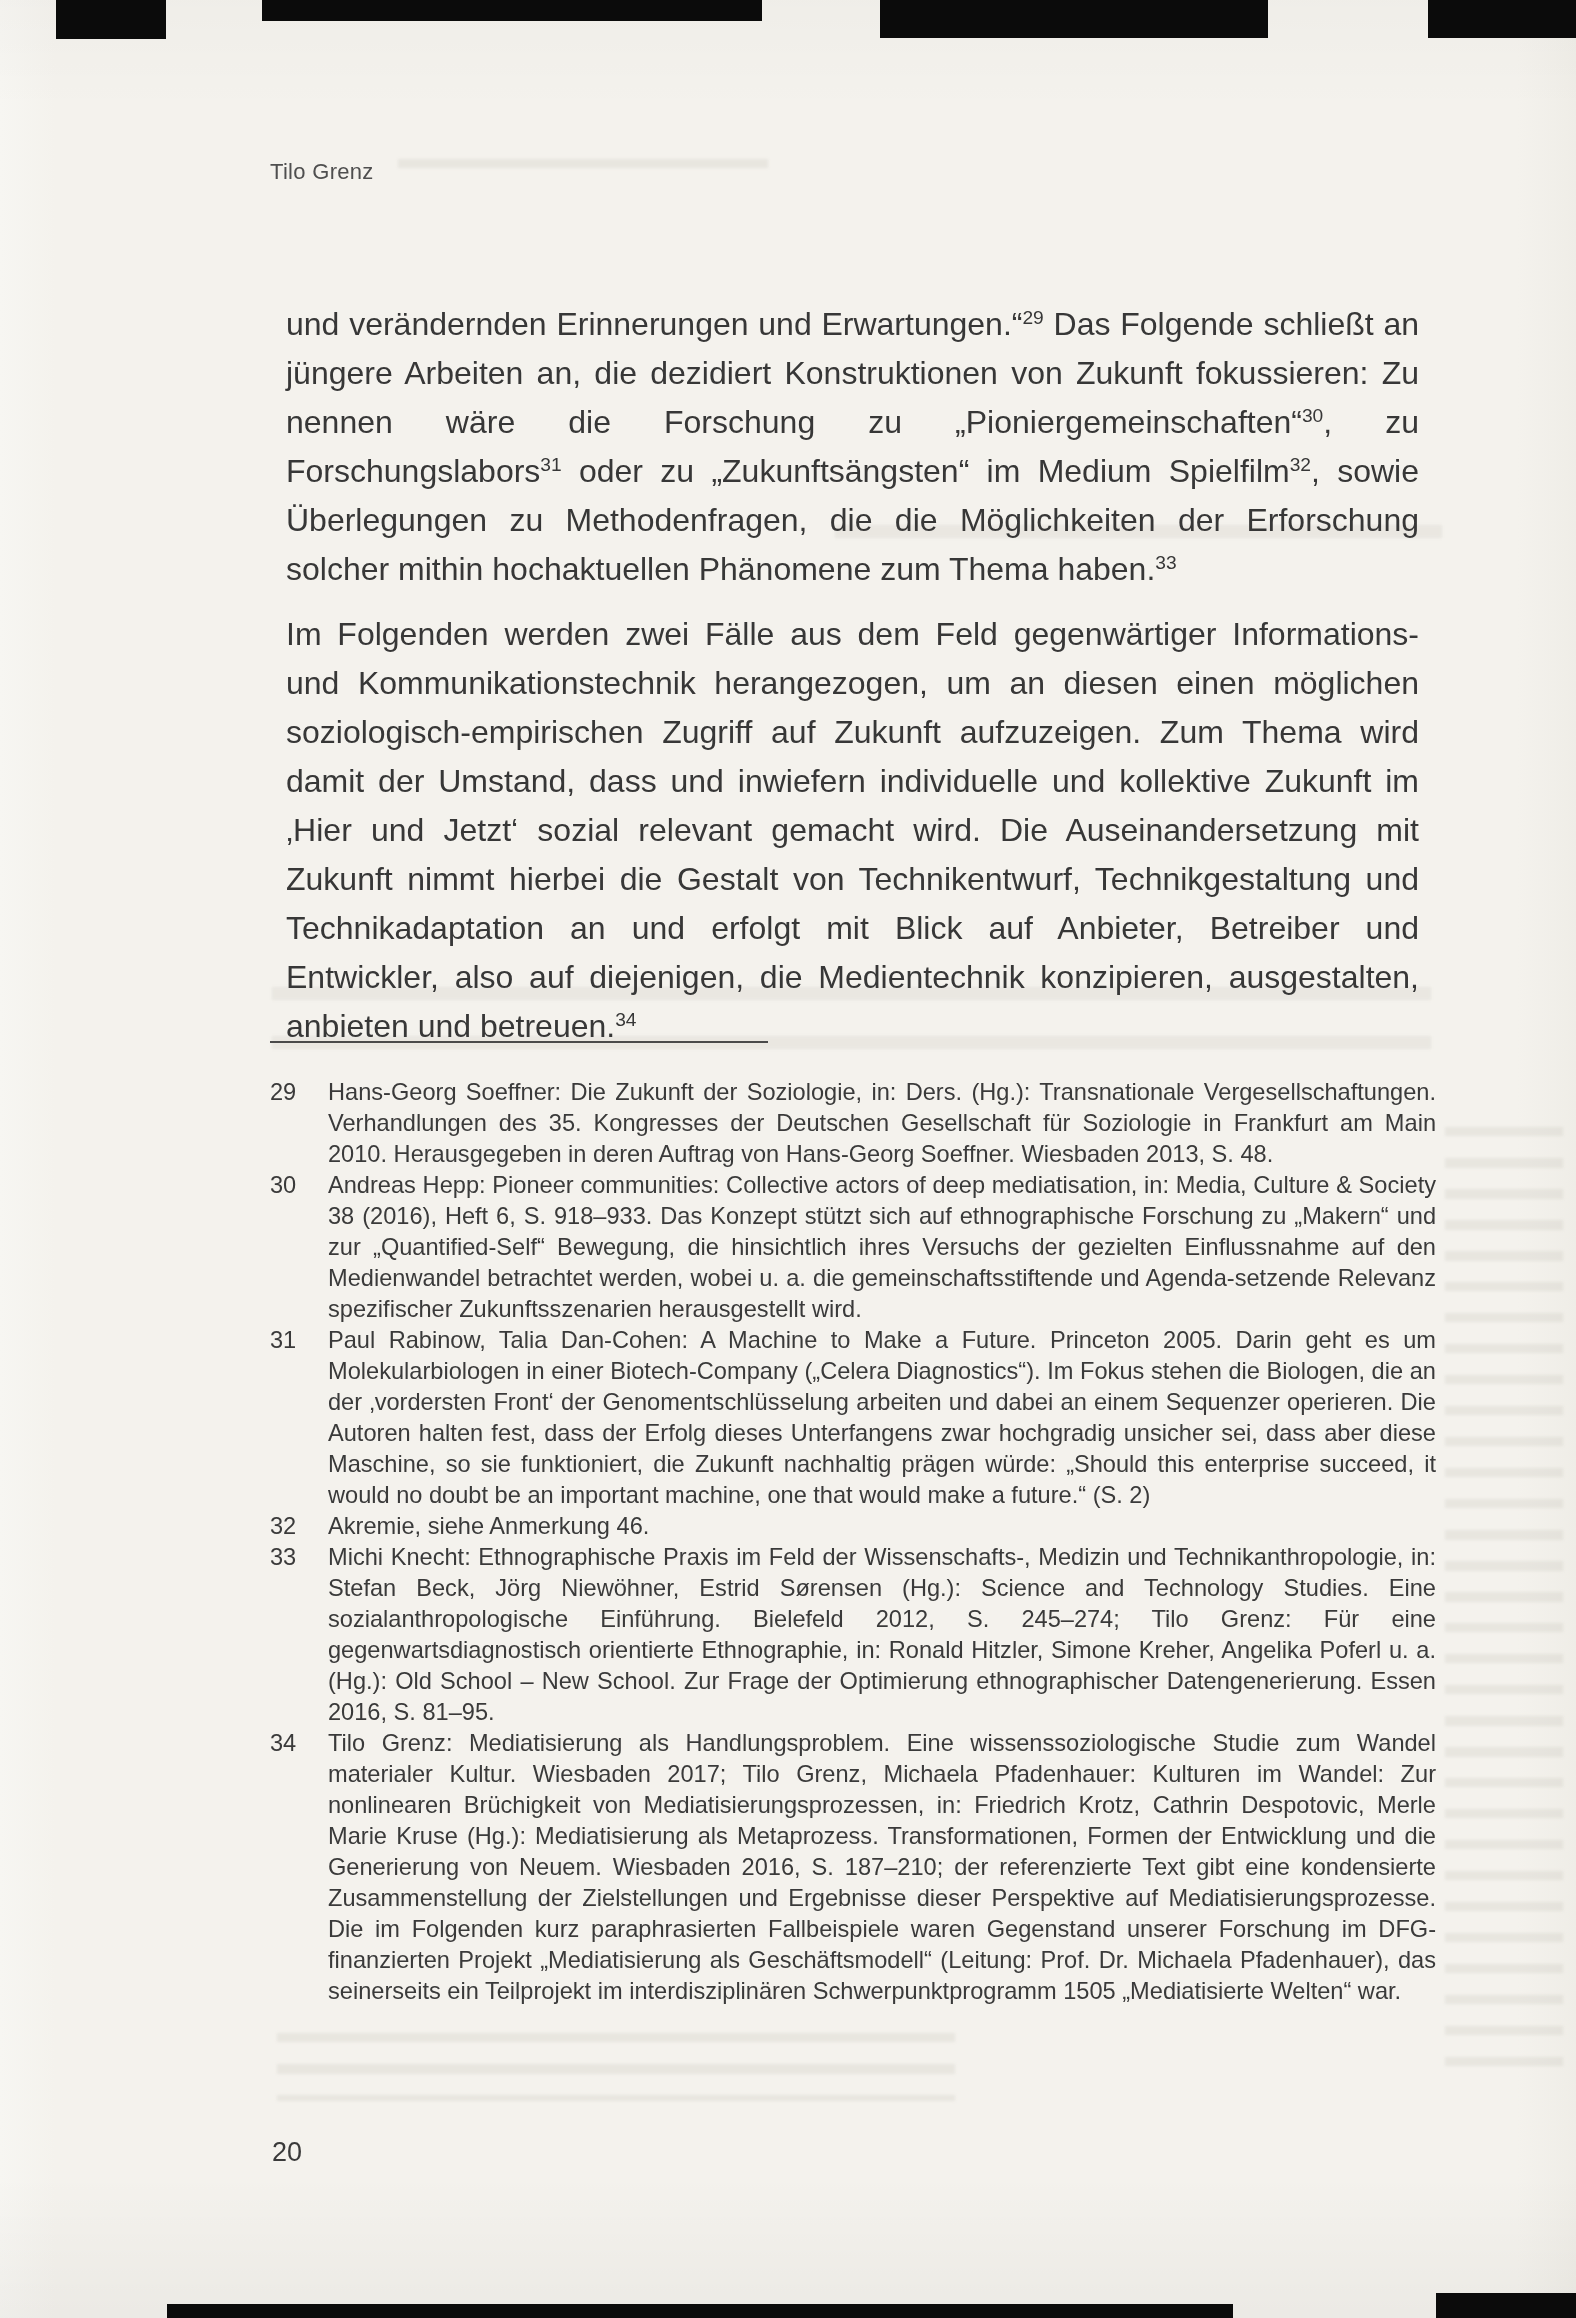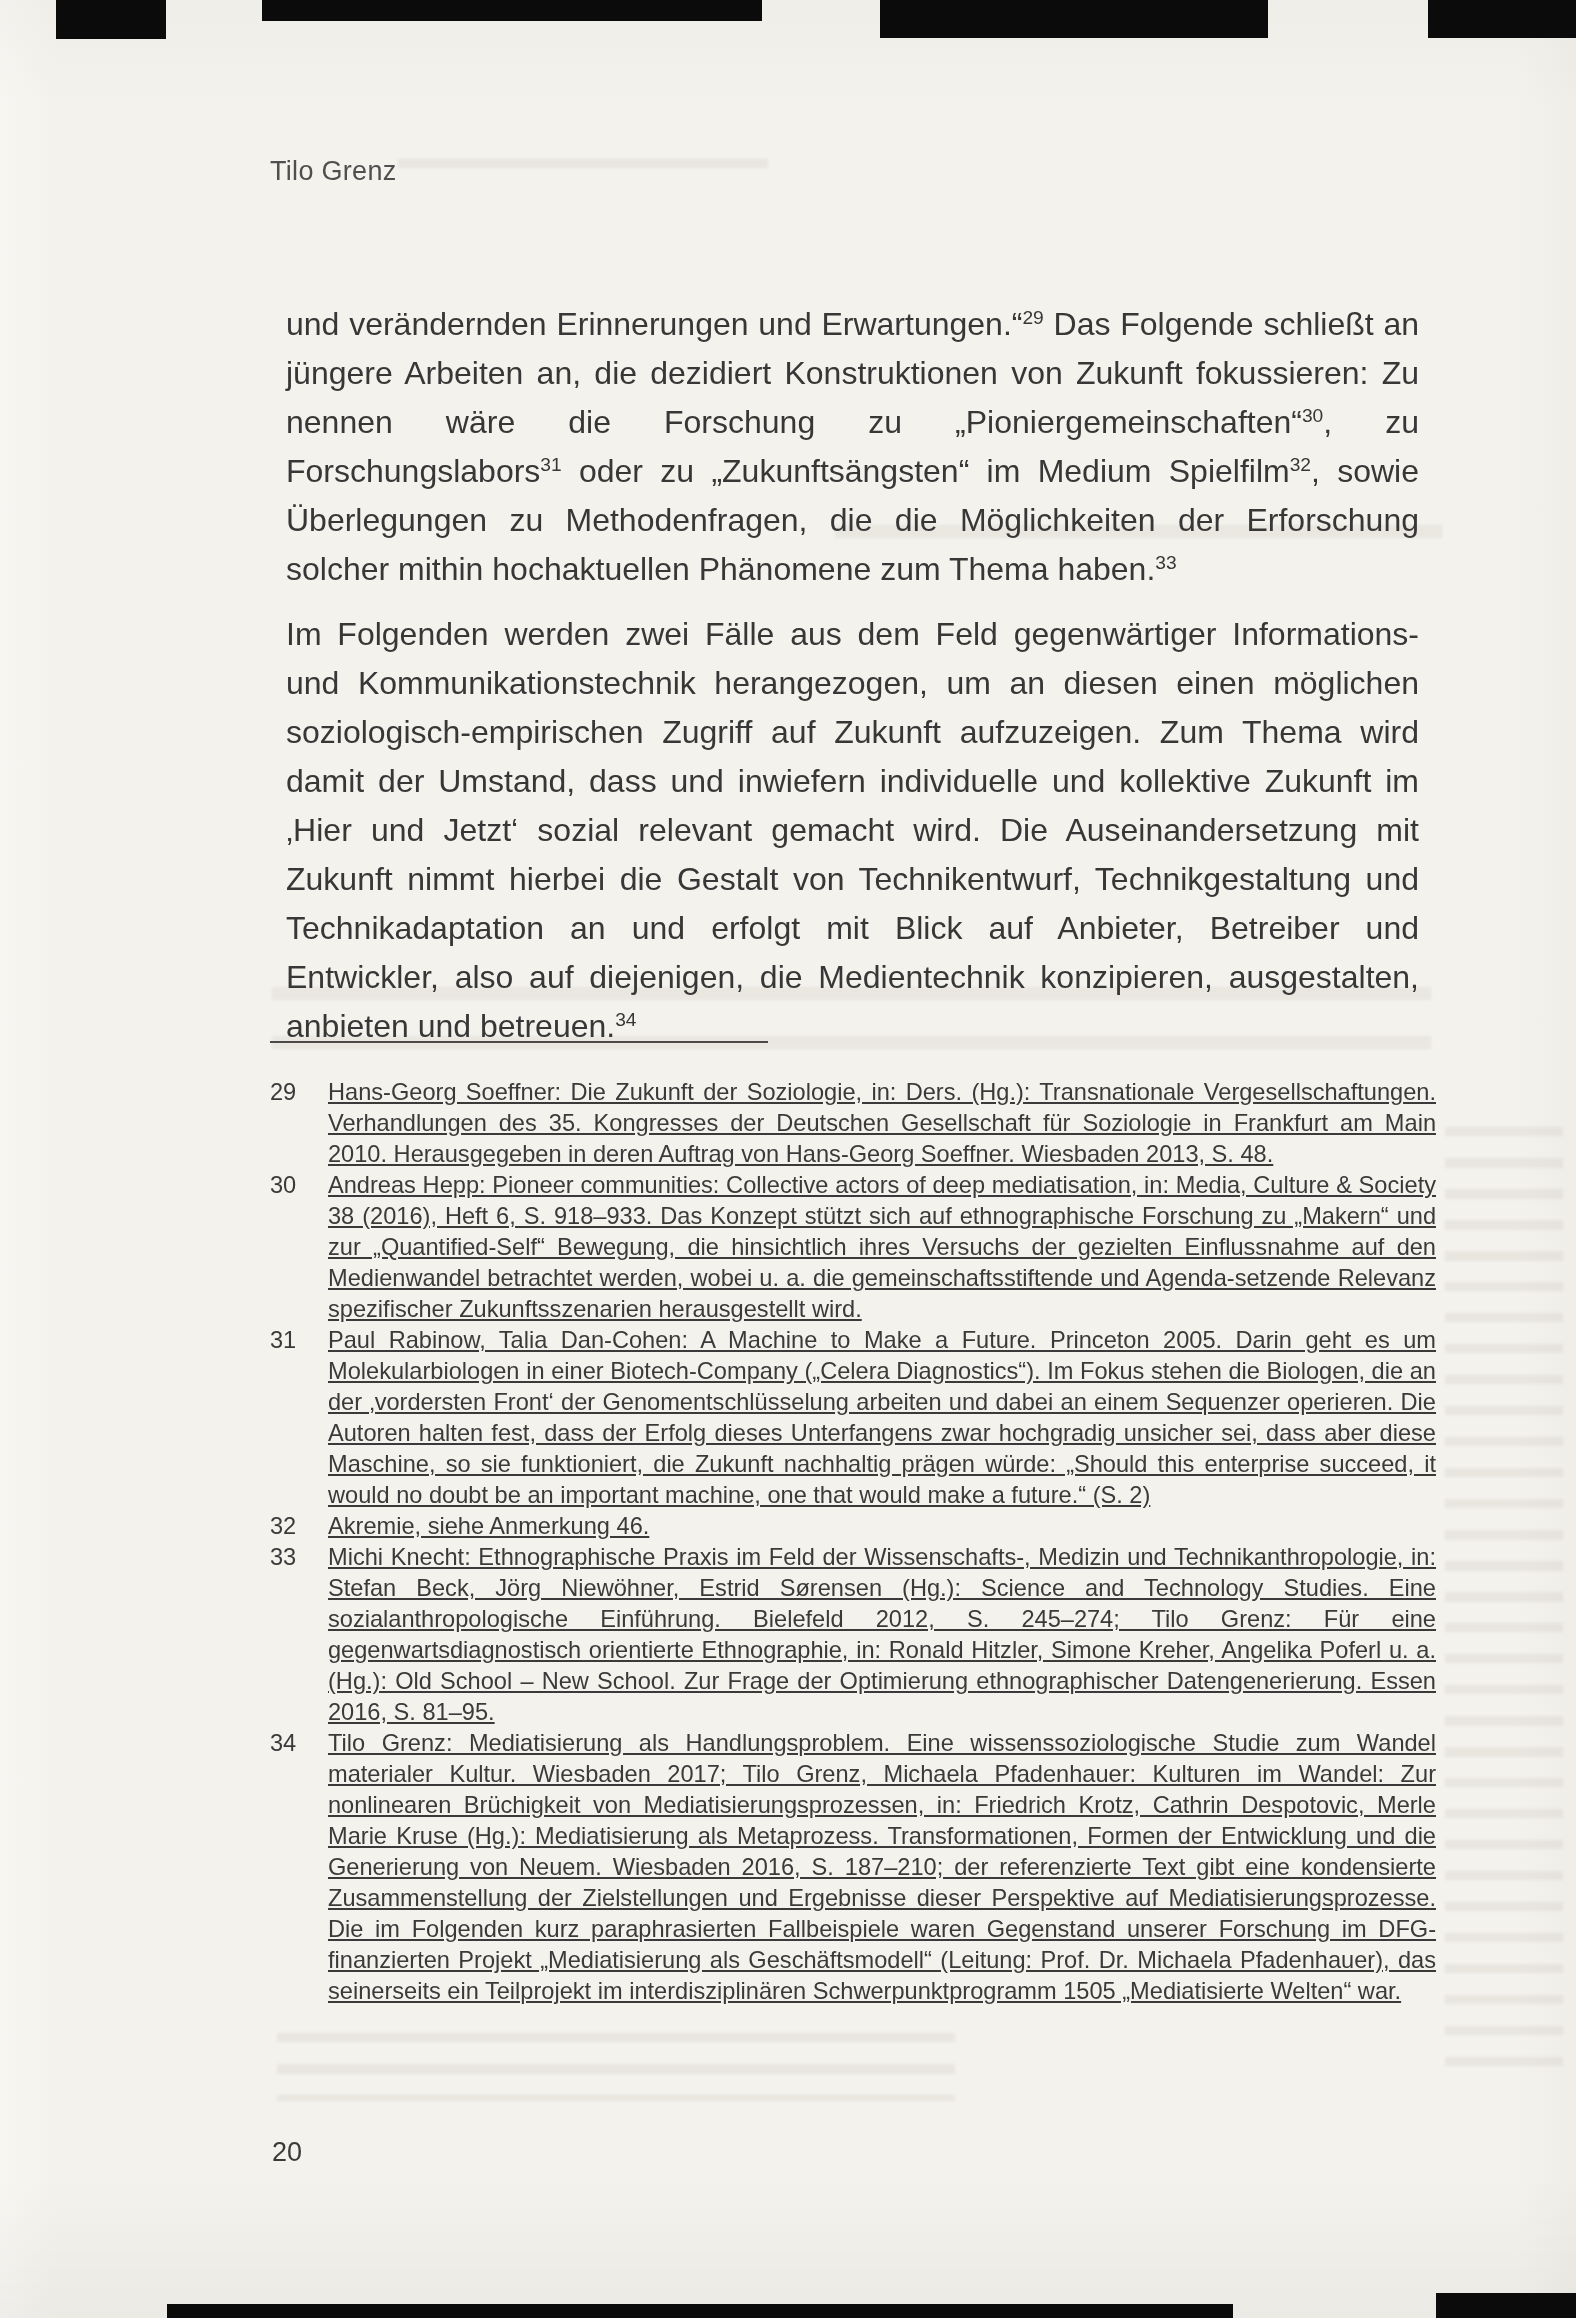--- a/index.html
+++ b/index.html
@@ -43,21 +43,21 @@
   .ghost-b { left: 835px; top: 525px;  width: 607px;  height: 38px; }
   .ghost-c { left: 272px;  top: 987px; width: 1159px; height: 75px; }
   .ghost-d { left: 1445px; top: 1127px; width: 118px;  height: 961px; }
   .ghost-e { left: 277px;  top: 2033px; width: 678px;  height: 68px; }
 
   
   .running-header {
     position: absolute;
     left: 270px;
     top: 156px;
-    font-size: 27px;
+    font-size: 22px;
     line-height: 31.5px;
     color: #4f4f4f;
     letter-spacing: 0.3px;
   }
 
   
   .body-text {
     position: absolute;
     left: 270px;
     top: 284px;
@@ -97,21 +97,20 @@
     color: #3a3a3a;
   }
   .footnote { display: flex; }
   .fn-num {
     flex: 0 0 58px;
     width: 58px;
   }
   .fn-text {
     flex: 1;
     text-align: justify;
-    text-decoration: underline;
   }
 
   
   .page-number {
     position: absolute;
     left: 272px;
     top: 2137px;
     font-size: 27px;
     color: #3a3a3a;
   }

